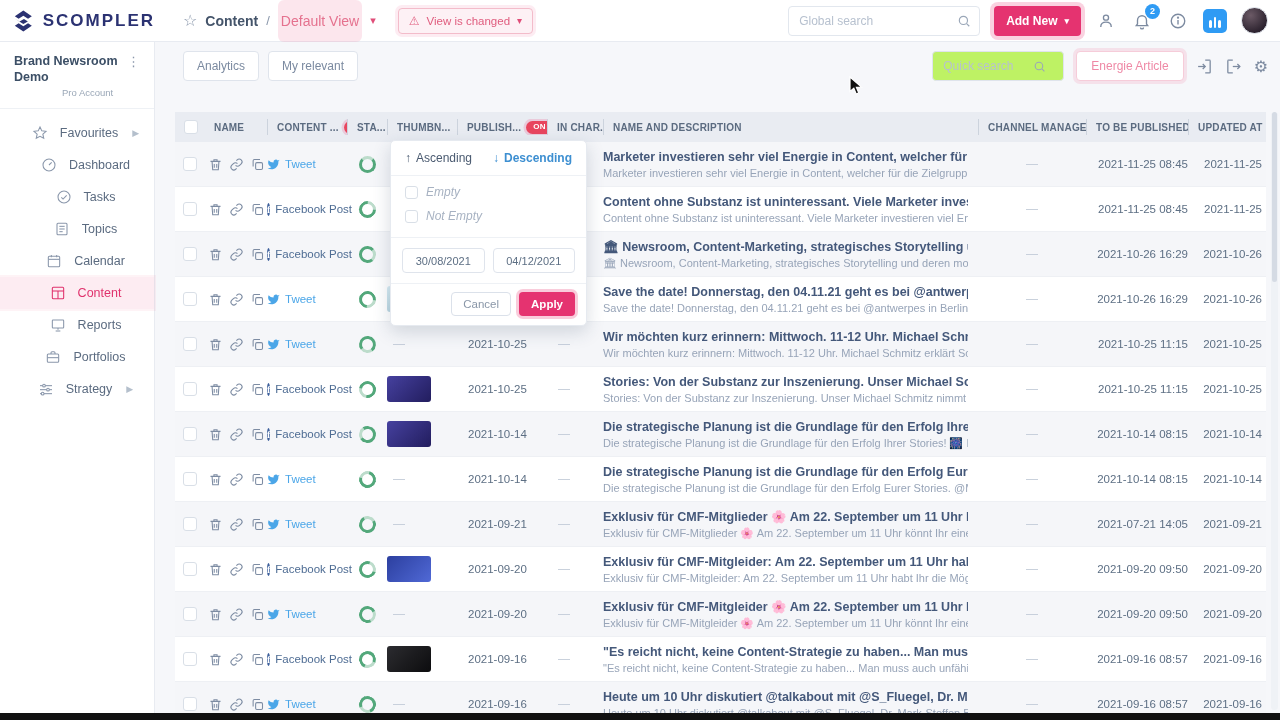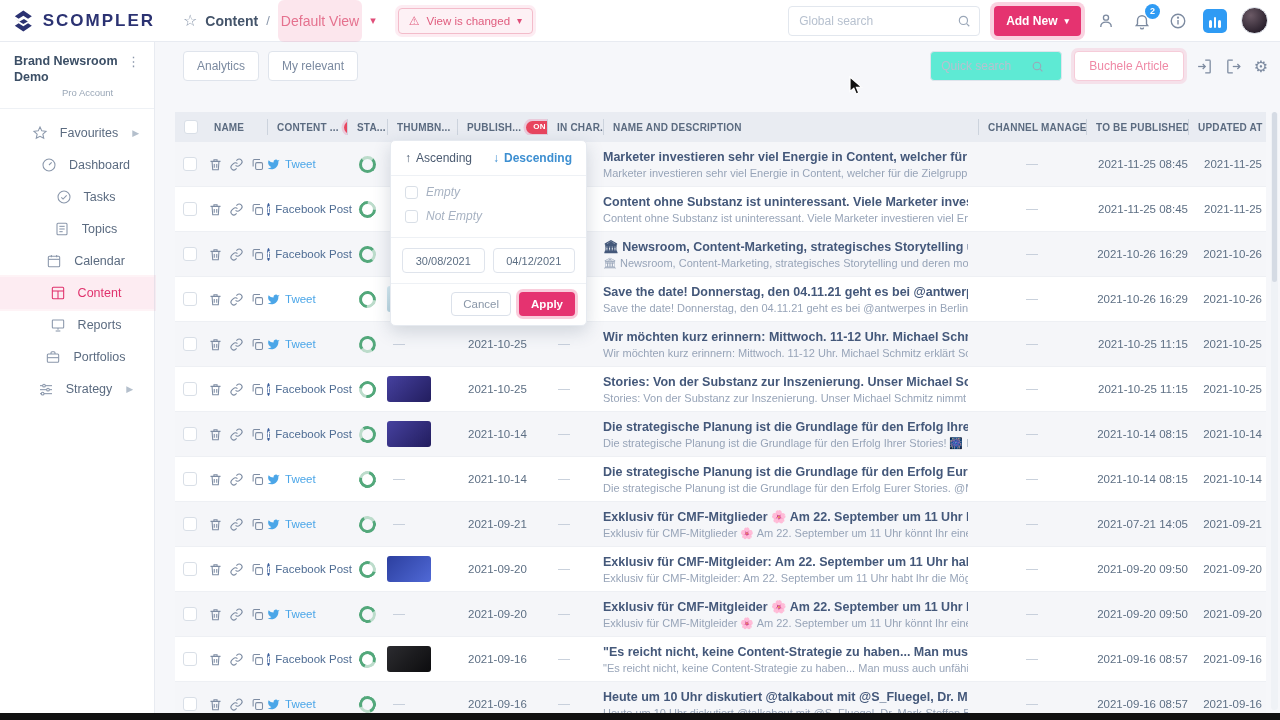--- a/index.html
+++ b/index.html
@@ -41,21 +41,21 @@
   .nav { padding-top:8px; }
   .nav-item { height:32px; display:flex; align-items:center; gap:12px; padding-left:17px; font-size:12.5px; color:#5b6b80; cursor:pointer;justify-content:center; }
   .nav-item svg { flex:0 0 16px; }
   .nav-item .chev { font-size:9px; color:#b4bfcc; margin-left:2px; }
   .nav-item.active { background:#fdecf2; color:#e0326d; box-shadow:0 0 0 2px rgba(240,98,146,0.08); }
 
   
   .toolbar { position:absolute; top:42px; left:155px; right:0; height:48px; display:flex; align-items:center; padding:0 12px 0 28px; }
   .tab { border:1px solid #dfe4ec; background:#fff; border-radius:4px; color:#7b8aa0; font-size:12px; padding:7px 13px; margin-right:9px; cursor:pointer; font-family:"Liberation Sans",sans-serif; }
   .toolbar-right { margin-left:auto; display:flex; align-items:center; gap:12px; }
-  .qsearch { width:132px; height:30px; border:1px solid #dfe4ec; border-radius:4px; background:#5eead4; display:flex; align-items:center; padding:0 8px 0 10px; }
+  .qsearch { width:132px; height:30px; border:1px solid #dfe4ec; border-radius:4px; background:#bef264; display:flex; align-items:center; padding:0 8px 0 10px; }
   .qsearch input { border:none; outline:none; width:90px; font-size:12px; color:#5d6f84; background:transparent; font-family:"Liberation Sans",sans-serif; }
   .qsearch input::placeholder { color:#b7c1cf; }
   .create-article { height:30px; background:#fff; border:1px solid #f6ccd9; border-radius:4px; color:#ef89a6; font-size:12px; padding:0 14px; box-shadow:0 0 0 3px rgba(240,98,146,0.15); cursor:pointer; font-family:"Liberation Sans",sans-serif; }
   .gear { font-size:16px; color:#7c8aa0; }
 
   
   .table-wrap { position:absolute; top:112px; left:175px; right:14px; bottom:7px; background:#fff; overflow:hidden; }
   .thead { height:30px; background:#e9ecf2; display:flex; align-items:center; font-size:10px; font-weight:bold; color:#5b6b80; letter-spacing:0.2px; }
   .th { display:flex; align-items:center; gap:5px; height:16px; padding-left:9px; border-left:1px solid #ccd3dd; white-space:nowrap; overflow:hidden; }
   .th:first-child, .th.no-sep { border-left:none; }
@@ -261,21 +261,21 @@
   <button class="tab">Analytics</button>
   <button class="tab">My relevant</button>
   <div class="toolbar-right">
     <div class="qsearch">
       <input placeholder="Quick search" style="">
       <svg width="13" height="13" viewBox="0 0 24 24" fill="none" stroke="#9aa7b8" stroke-width="2">
           <circle cx="11" cy="11" r="7"></circle>
           <line x1="16.5" y1="16.5" x2="21" y2="21"></line>
         </svg>
     </div>
-    <button class="create-article">Buchele Article</button>
+    <button class="create-article">Energie Article</button>
     <svg width="17" height="17" viewBox="0 0 24 24" fill="none" stroke="#7c8aa0" stroke-width="1.8">
         <path d="M20 4v16a1 1 0 0 1-1 1h-6"></path>
         <path d="M20 4a1 1 0 0 0-1-1h-6"></path>
         <line x1="3" y1="12" x2="13" y2="12"></line>
         <path d="M9.5 8.5L13 12l-3.5 3.5"></path>
       </svg>
     <svg width="17" height="17" viewBox="0 0 24 24" fill="none" stroke="#7c8aa0" stroke-width="1.8">
         <path d="M4 4v16a1 1 0 0 0 1 1h6"></path>
         <path d="M4 4a1 1 0 0 1 1-1h6"></path>
         <line x1="11" y1="12" x2="21" y2="12"></line>

